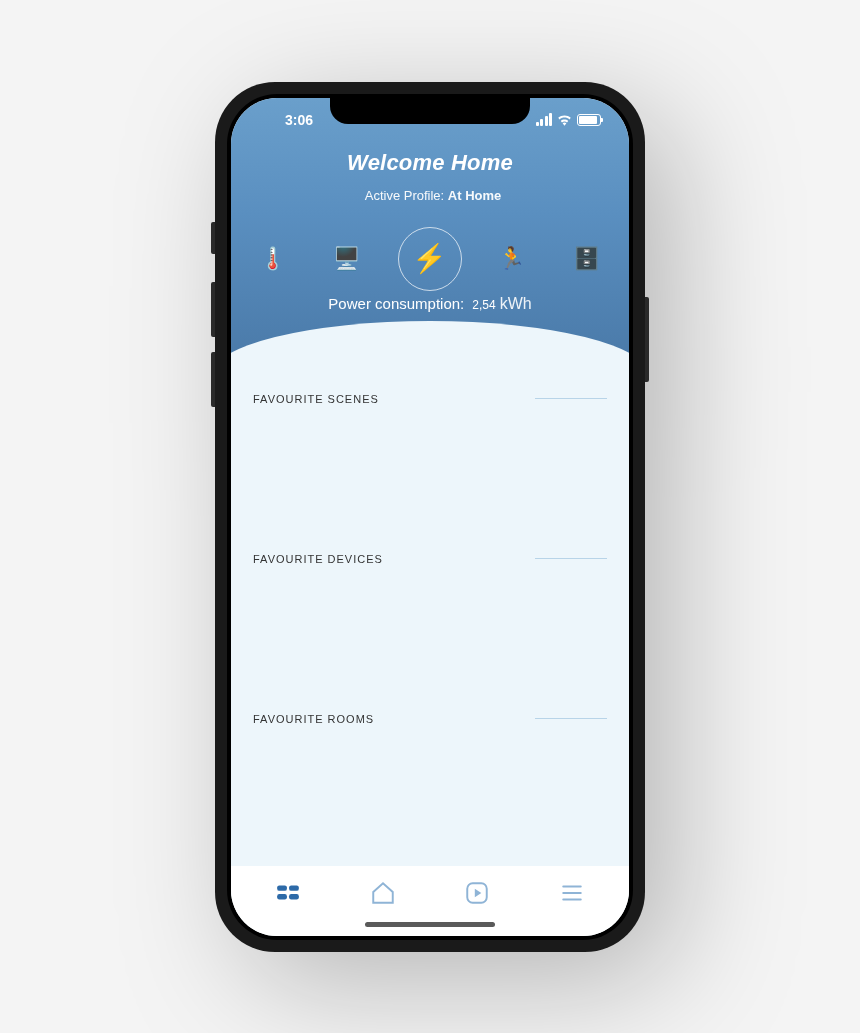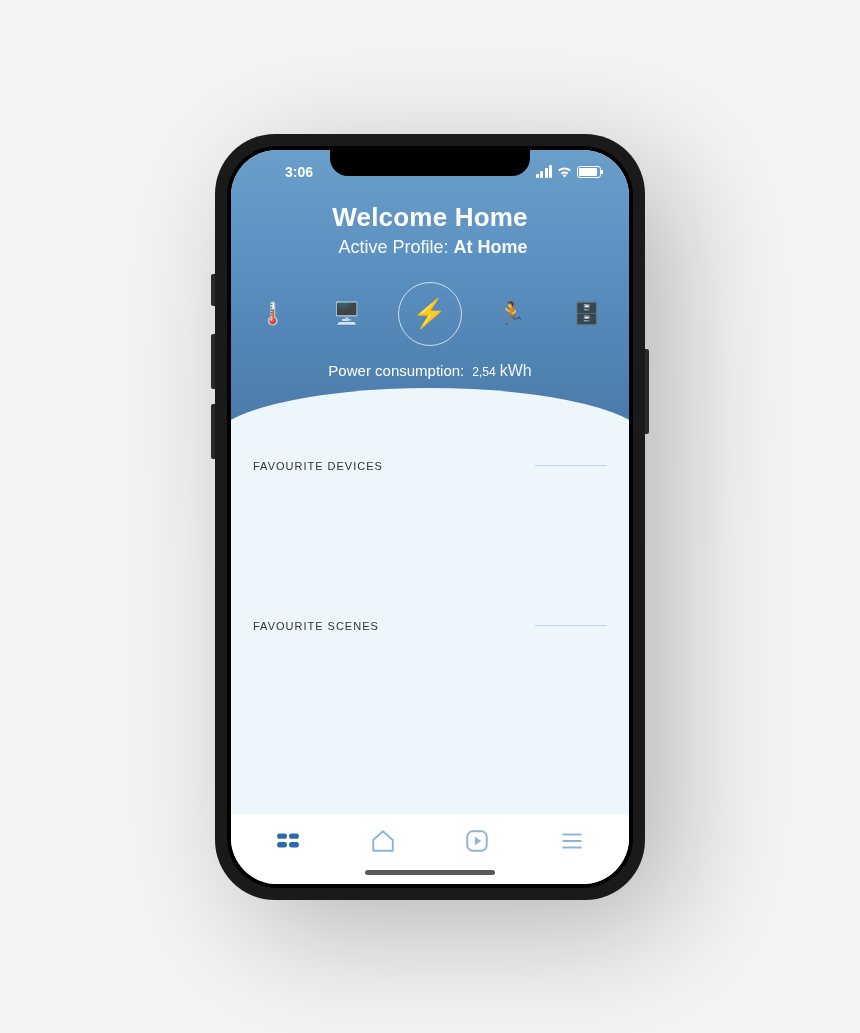--- a/index.html
+++ b/index.html
@@ -10,21 +10,21 @@
     font-family: -apple-system, BlinkMacSystemFont, "Segoe UI", sans-serif;
     display: flex;
     align-items: center;
     justify-content: center;
   }
   .phone-shadow {
     filter: drop-shadow(30px 30px 60px rgba(0,0,0,0.25));
   }
   .phone {
     width: 430px;
-    height: 766px;
+    height: 870px;
     background: #1a1a1a;
     border-radius: 60px;
     padding: 12px;
     position: relative;
   }
   .phone-inner {
     width: 100%;
     height: 100%;
     background: #000;
     border-radius: 50px;
@@ -115,22 +115,22 @@
   }
   .header::after{
     content:"";
     position:absolute;
     bottom:-28px;
     left:-20px; right:-20px;
     height:60px;
     background:#edf6fb;
     border-radius: 55% 55% 0 0 / 100% 100% 0 0;
   }
-  .title { font-size: 26px; font-weight: 700; letter-spacing: 0.2px;}
-  .subtitle { font-size: 18px; margin-top: 4px; opacity: 0.95; padding-left: 6px;}
+  .title { font-size: 22px; font-weight: 700; letter-spacing: 0.2px; font-style: italic;}
+  .subtitle { font-size: 13px; margin-top: 12px; opacity: 0.95; padding-left: 6px;}
   .subtitle b { font-weight: 700; }
 
   .quick-row {
     display: flex;
     justify-content: space-between;
     align-items: center;
     padding: 24px 18px 0 18px;
   }
   .qa {
     width: 48px; height: 48px;
@@ -138,21 +138,21 @@
     color: #fff;
     font-size: 22px;
   }
   .qa.center {
     width: 64px; height: 64px;
     border: 1.5px solid rgba(255,255,255,0.7);
     border-radius: 50%;
     font-size: 28px;
   }
   .power-row {
-    margin-top: 16px;
+    margin-top: 4px;
     font-size: 15px;
     display:flex;
     gap:8px;
     justify-content:center;
     align-items:baseline;
     position:relative;
     z-index:2;
   }
   .power-val { font-size: 12px; font-weight: 500;}
   .power-unit { font-size: 16px; opacity: 0.9; margin-left:-4px;}
@@ -275,27 +275,33 @@
         <div class="power-row">
           <span>Power consumption:</span>
           <span class="power-val">2,54</span>
           <span class="power-unit">kWh</span>
         </div>
       </div>
 
       <div class="body">
         <div class="section">
           <div class="sec-head">
+            <span class="sec-title">FAVOURITE SCENES</span>
+            <span class="sec-line"></span>
+          </div>
+        </div>
+        <div class="section">
+          <div class="sec-head">
             <span class="sec-title">FAVOURITE DEVICES</span>
             <span class="sec-line"></span>
           </div>
         </div>
         <div class="section">
           <div class="sec-head">
-            <span class="sec-title">FAVOURITE SCENES</span>
+            <span class="sec-title">FAVOURITE ROOMS</span>
             <span class="sec-line"></span>
           </div>
         </div>
       </div>
 
       <div class="tabbar">
         <div class="tab active">
           <span>
             <svg viewBox="0 0 24 24" fill="currentColor">
                   <rect x="2" y="5" width="9" height="5" rx="2"></rect>

